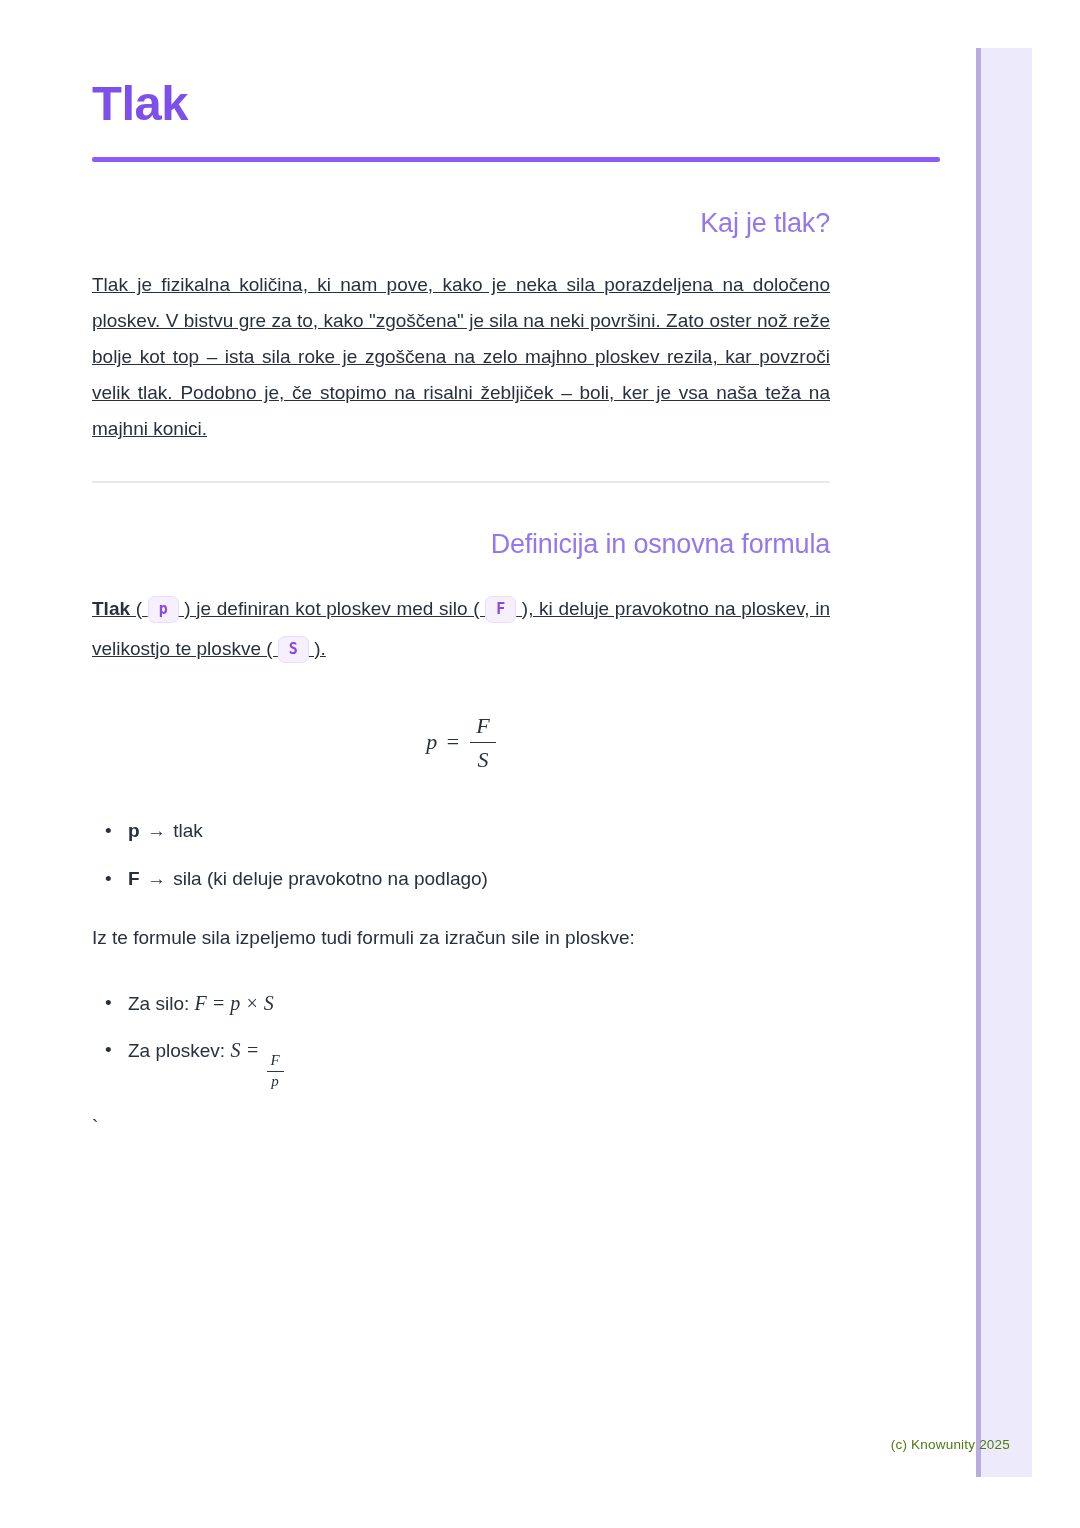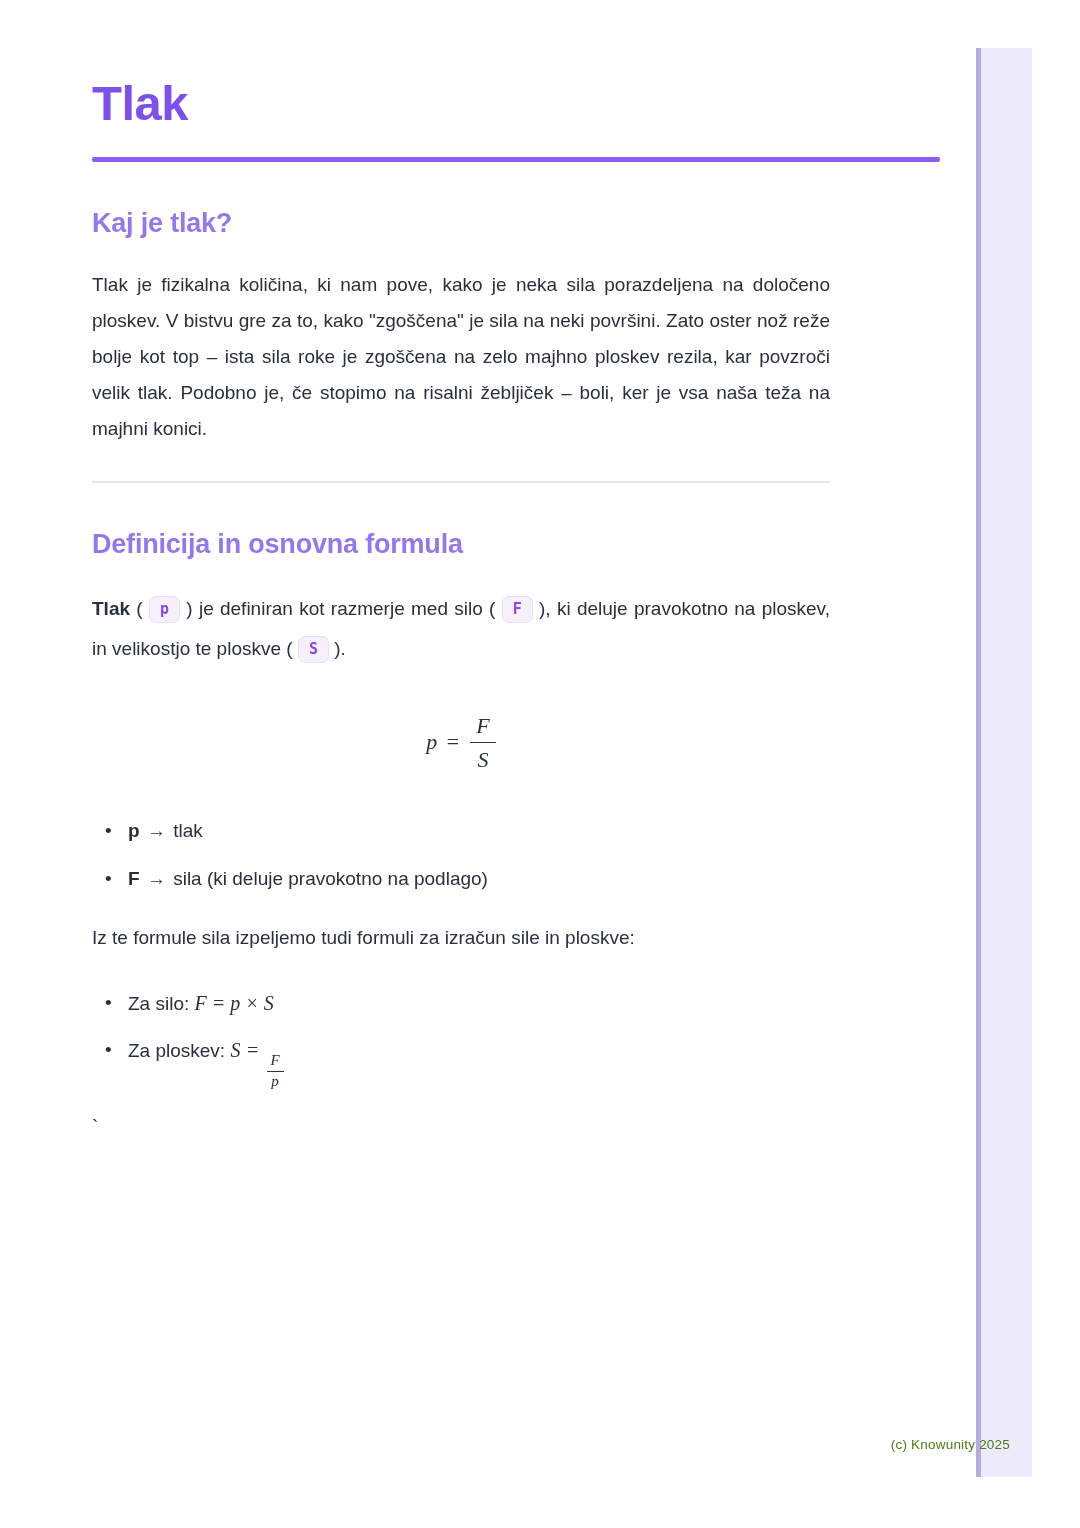--- a/index.html
+++ b/index.html
@@ -47,33 +47,35 @@
     height: 5px;
     background: #8b5cf6;
     border-radius: 2px;
     margin-top: 28px;
   }
 
   h2.section-heading {
     margin: 46px 0 0 0;
     font-size: 27px;
     line-height: 1.15;
-    font-weight: 700;
+    font-weight: 400;
     color: #9377f0;
     letter-spacing: -0.2px;
+    text-align: right;
   }
 
   p.body {
     font-size: 19px;
     line-height: 36px;
     margin: 28px 0 0 0;
   }
   p.justify {
     text-align: justify;
     text-justify: inter-word;
+    text-decoration: underline;
   }
 
   hr.divider {
     border: none;
     border-top: 2px solid #e8e8e8;
     margin: 34px 0 2px 0;
     width: 738px;
   }
 
   p.def-paragraph { line-height: 40px; }
@@ -188,21 +190,21 @@
   <section>
     <h2 class="section-heading">Kaj je tlak?</h2>
     <p class="body justify">Tlak je fizikalna količina, ki nam pove, kako je neka sila porazdeljena na določeno ploskev. V bistvu gre za to, kako "zgoščena" je sila na neki površini. Zato oster nož reže bolje kot top – ista sila roke je zgoščena na zelo majhno ploskev rezila, kar povzroči velik tlak. Podobno je, če stopimo na risalni žebljiček – boli, ker je vsa naša teža na majhni konici.</p>
   </section>
 
   <hr class="divider">
 
   <section>
     <h2 class="section-heading">Definicija in osnovna formula</h2>
 
-    <p class="body justify def-paragraph"><b>Tlak</b><span> ( </span><code class="badge">p</code><span> ) je definiran kot razmerje med silo ( </span><code class="badge">F</code><span> ), ki deluje pravokotno na ploskev, in velikostjo te ploskve ( </span><code class="badge">S</code><span> ).</span></p>
+    <p class="body justify def-paragraph"><b>Tlak</b><span> ( </span><code class="badge">p</code><span> ) je definiran kot ploskev med silo ( </span><code class="badge">F</code><span> ), ki deluje pravokotno na ploskev, in velikostjo te ploskve ( </span><code class="badge">S</code><span> ).</span></p>
 
 
     <div class="formula-block">
       <span class="math">p</span>
       <span class="math eq">=</span>
       <span class="frac">
         <span class="num math">F</span>
         <span class="den math">S</span>
       </span>
     </div>

